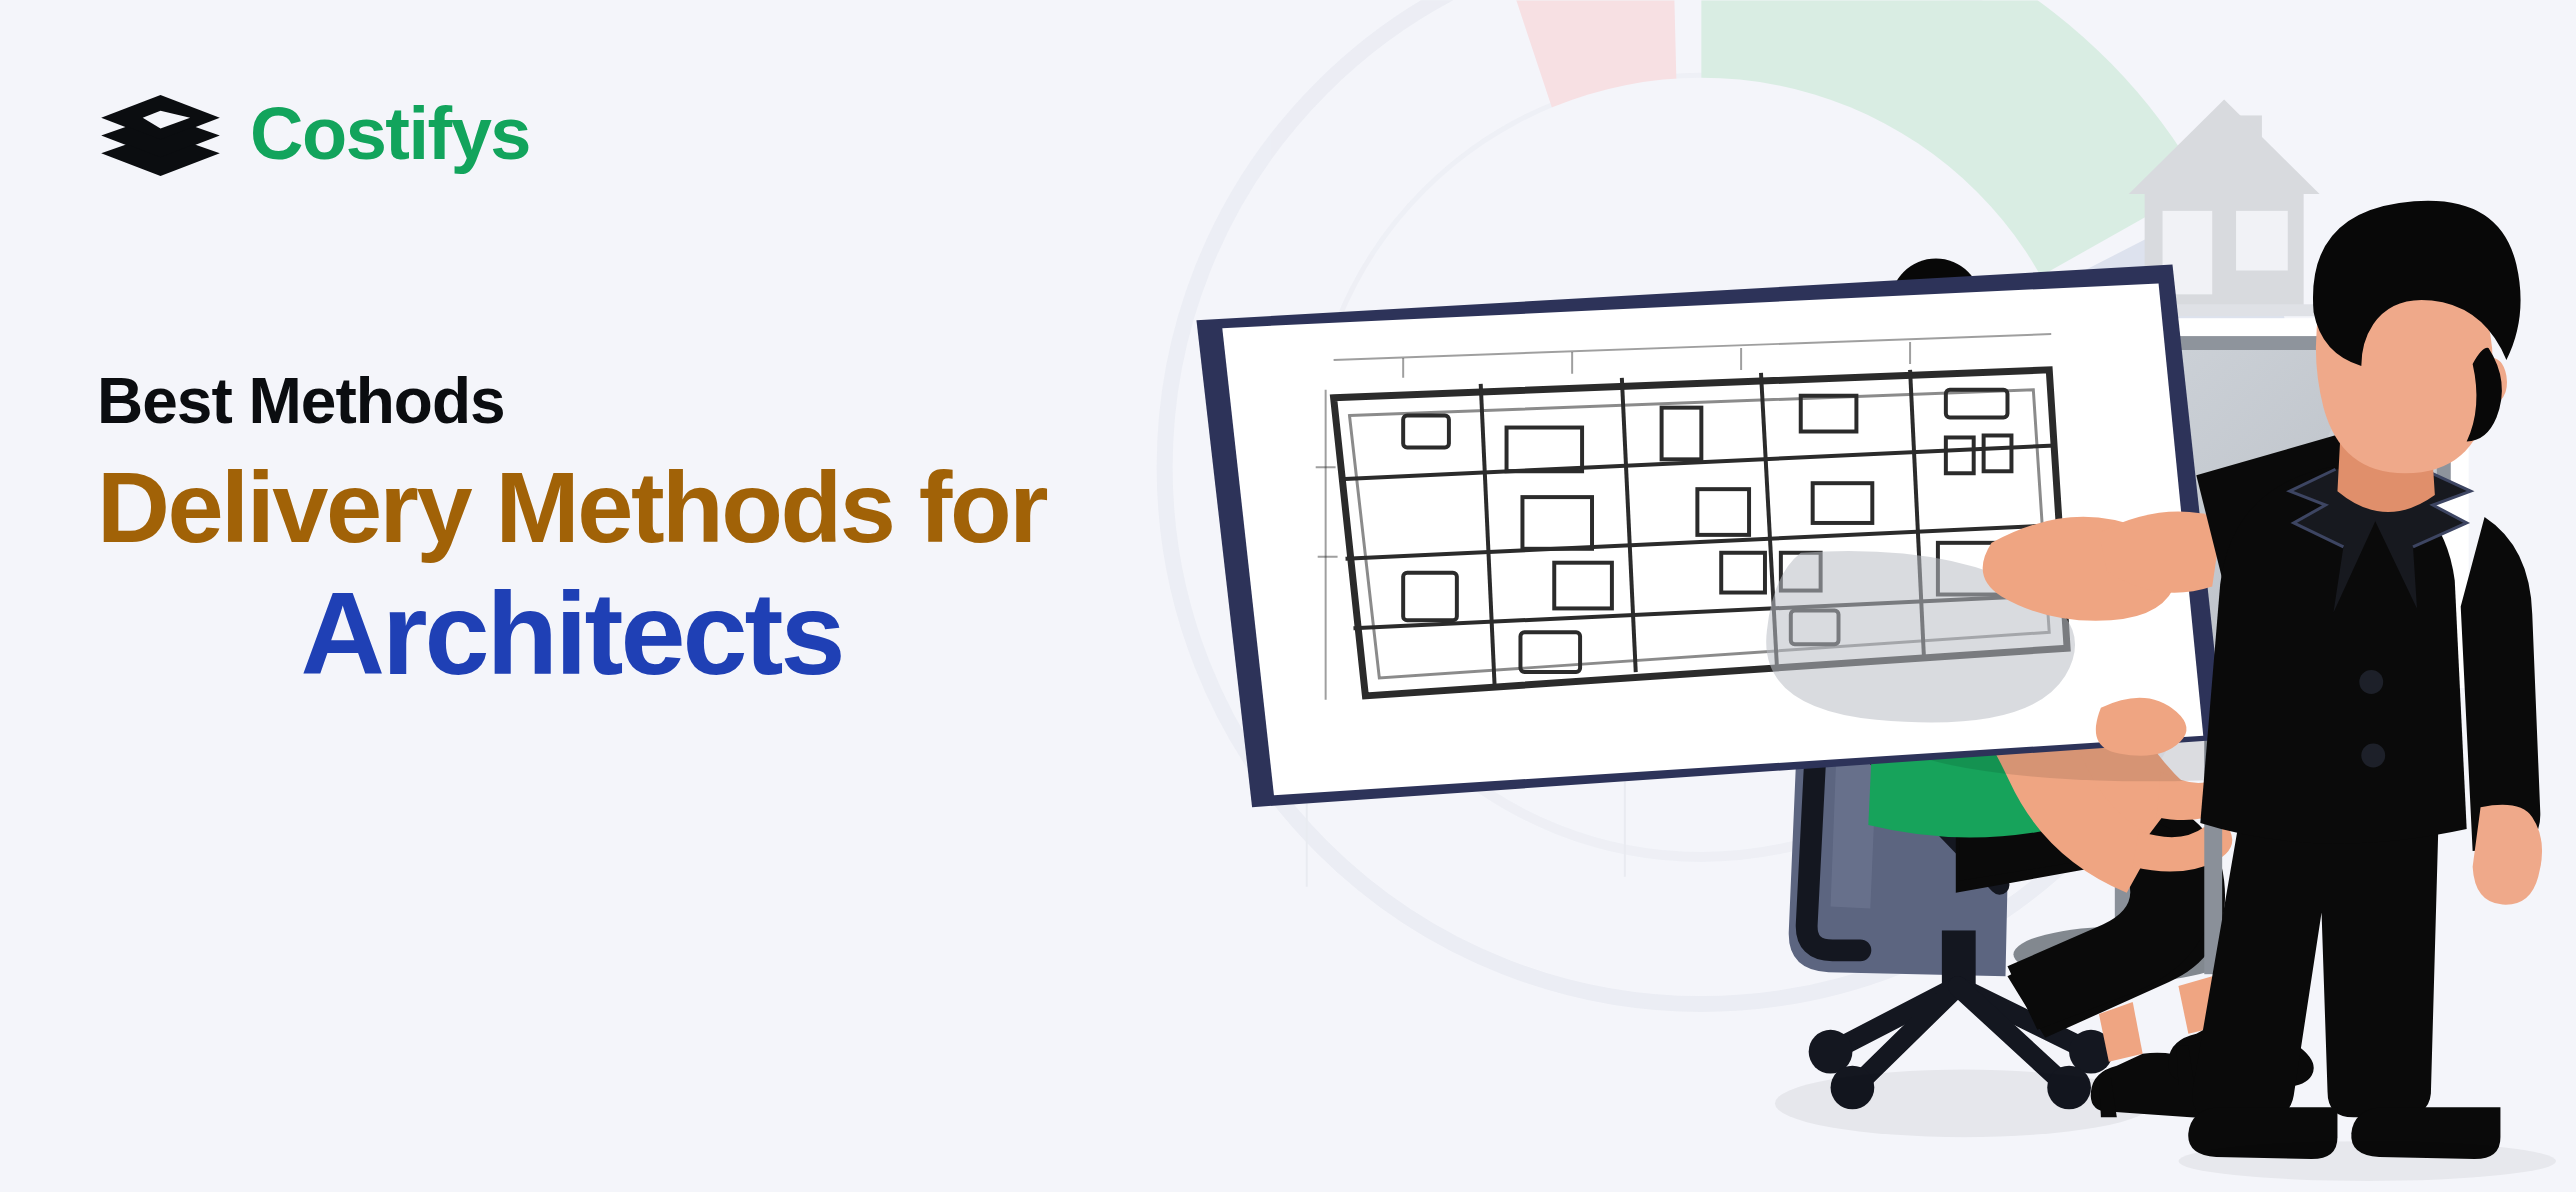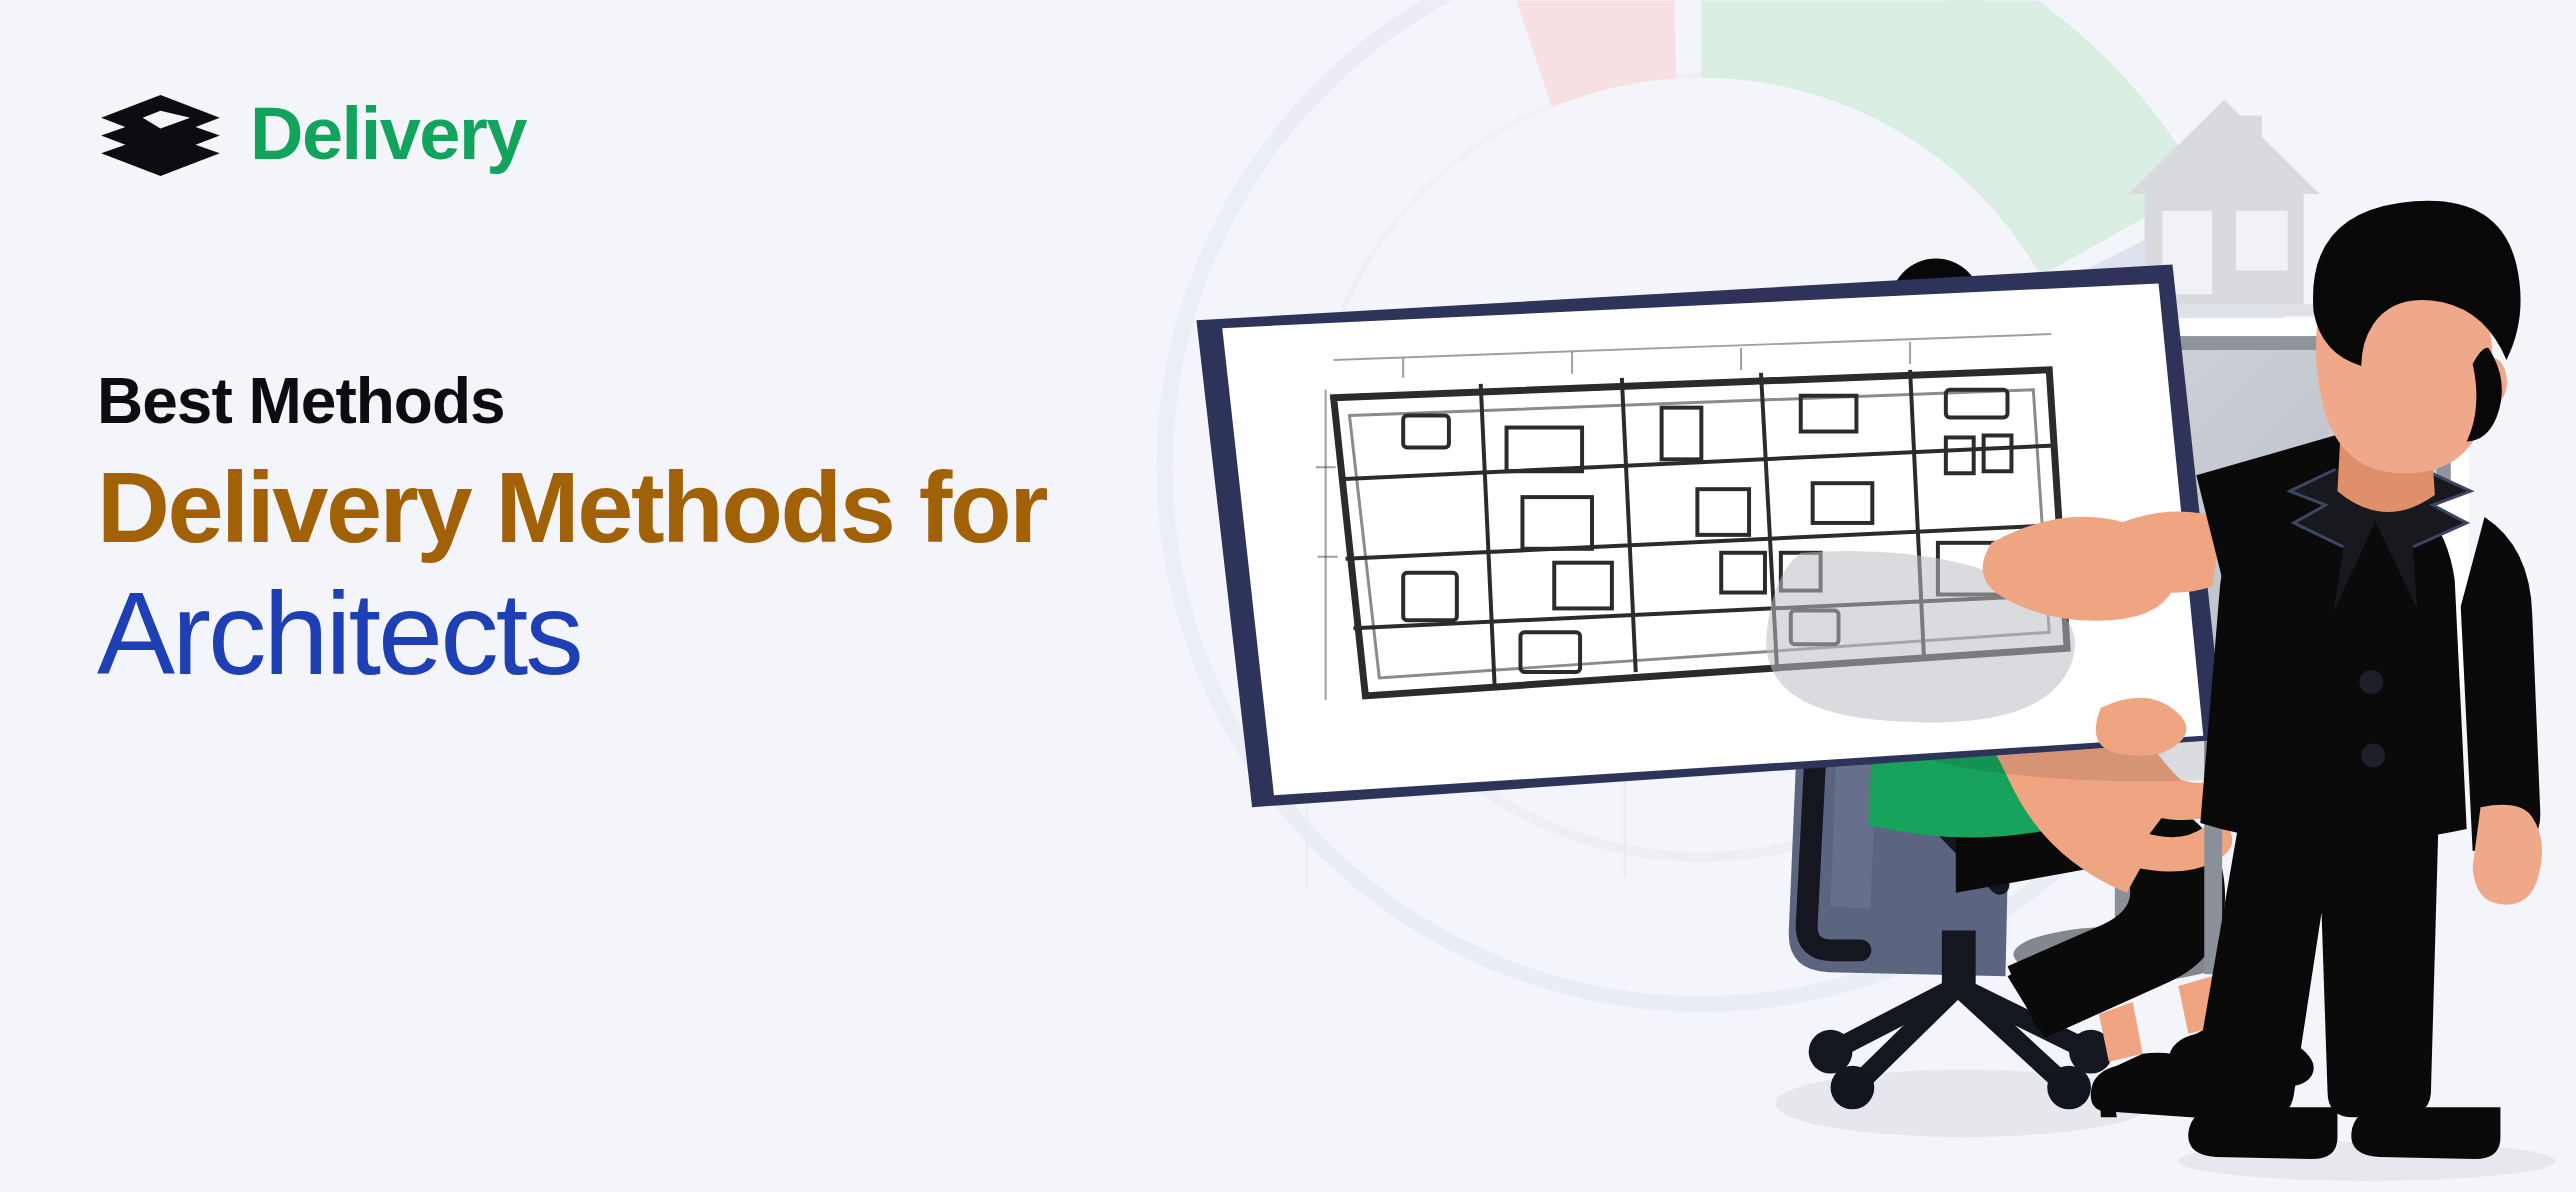--- a/index.html
+++ b/index.html
@@ -32,22 +32,22 @@
   .hl-kicker {
     font-size:64px; font-weight:700; color:#0B0D10;
     letter-spacing:-1px; line-height:1.05;
   }
   .hl-main {
     font-size:101px; font-weight:700; color:#a16207;
     letter-spacing:-2.5px; line-height:1.12; margin-top:16px;
     white-space:nowrap;
   }
   .hl-accent {
-    font-size:117px; font-weight:400; color:#1F40B5;
-    letter-spacing:-3px; line-height:1.1; margin-top:6px;
+    font-size:117px; font-weight:700; color:#1F40B5;
+    letter-spacing:-3px; line-height:1.1; margin-top:6px;text-align:center;
   }
 
   
   .illustration {
     position:absolute; right:0; top:0;
     width:1471px; height:1193px;
   }
   .illustration svg { display:block; width:100%; height:100%; }
 </style>
 </head>
@@ -302,21 +302,21 @@
     </svg>
   </div>
 
   <div class="brand">
     <svg class="brand-mark" viewBox="0 0 128 86">
       <path d="M64 4 L124 27 L64 50 L4 27 Z" fill="#0B0D10"></path>
       <path d="M46 27 L64 20 L94 27 L64 38 Z" fill="#F4F5FA"></path>
       <path d="M4 45 L30 36 L64 49 L98 36 L124 45 L64 68 Z" fill="#0B0D10"></path>
       <path d="M4 63 L30 54 L64 67 L98 54 L124 63 L64 86 Z" fill="#0B0D10"></path>
     </svg>
-    <span class="brand-name">Delivery</span>
+    <span class="brand-name">Costifys</span>
   </div>
 
   <div class="headline">
     <div class="hl-kicker">Best Methods</div>
     <div class="hl-main">Delivery Methods for</div>
     <div class="hl-accent">Architects</div>
   </div>
 
 </div>
 

